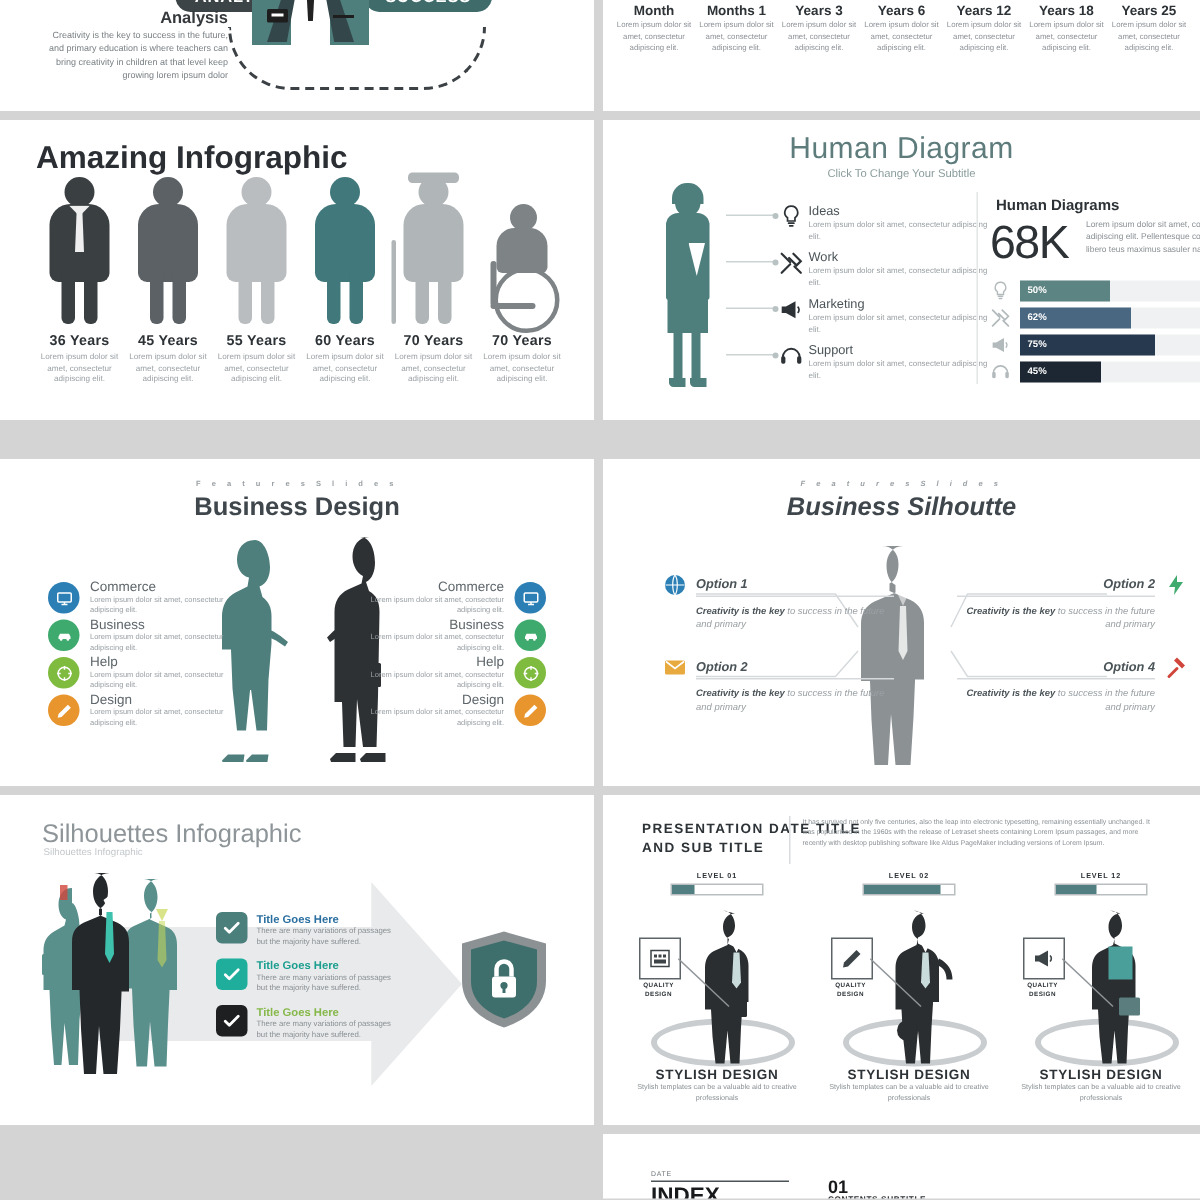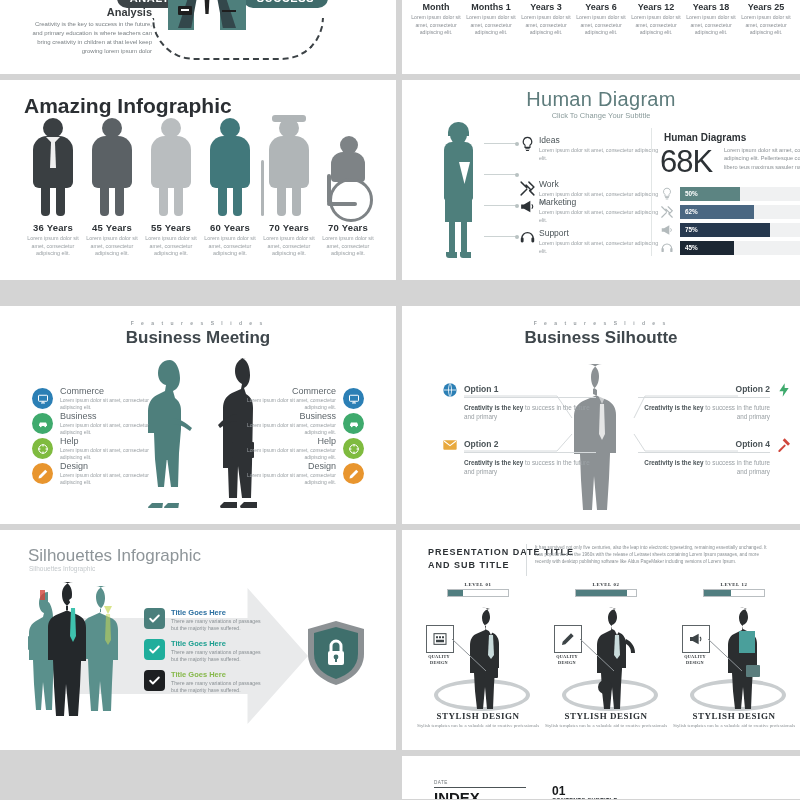--- a/index.html
+++ b/index.html
@@ -101,21 +101,21 @@
   .hd-rtext{position:absolute;left:322px;top:66px;width:110px;font-size:5.6px;line-height:8.4px;color:#8a9094;}
   .hd-bars{position:absolute;left:258px;top:107px;width:140px;}
   .hd-bar-row{position:relative;height:14px;margin-bottom:4px;}
   .hd-bar-ic{position:absolute;left:0;top:0;width:14px;height:14px;color:#aab2b4;}
   .hd-bar-track{position:absolute;left:20px;top:0;right:0;height:14px;background:#f0f1f2;}
   .hd-bar-fill{position:absolute;left:0;top:0;height:14px;}
   .hd-bar-val{position:absolute;left:5px;top:3px;font-size:6.4px;font-weight:bold;color:#fff;}
 
   
   #slide-meeting{left:0;top:306px;width:396px;height:218px;}
-  #slide-silhoutte{left:402px;top:306px;width:398px;height:218px;}
+  #slide-silhoutte{left:402px;top:306px;width:398px;height:218px;font-style:italic;}
 
   .ft-kicker{position:absolute;left:0;right:0;top:14px;text-align:center;
     font-size:5px;letter-spacing:3px;color:#9aa0a4;font-weight:bold;}
   .ft-title{position:absolute;left:0;right:0;top:22px;text-align:center;
     font-size:17px;font-weight:bold;color:#3f474c;}
 
   .mt-item{position:absolute;width:126px;}
   .mt-ic{position:absolute;width:21px;height:21px;border-radius:50%;
     display:flex;align-items:center;justify-content:center;color:#fff;}
   .mt-h{font-size:9px;color:#5e666b;}
@@ -150,21 +150,21 @@
     display:flex;align-items:center;justify-content:center;color:#fff;font-size:13px;}
   .si-tx{margin-left:27px;}
   .si-h{font-size:7.5px;font-weight:bold;}
   .si-b{font-size:5.2px;line-height:7.4px;color:#8a9094;margin-top:1px;}
   .si-shield{position:absolute;left:306px;top:90px;width:60px;height:66px;}
 
   .pm-title{position:absolute;left:26px;top:16px;font-size:9px;font-weight:bold;
     color:#2d3236;letter-spacing:1px;line-height:13px;}
   .pm-vsep{position:absolute;left:124px;top:14px;width:1px;height:32px;background:#d8dcde;}
   .pm-text{position:absolute;left:133px;top:14px;width:240px;font-size:4.6px;line-height:7.2px;color:#8a9094;}
-  .pm-col{position:absolute;top:52px;width:132px;text-align:center;font-family:Liberation Serif, serif;}
+  .pm-col{position:absolute;top:52px;width:132px;text-align:center;}
   .pm-lvl{font-size:4.8px;font-weight:bold;color:#2d3236;letter-spacing:.6px;}
   .pm-track{width:60px;height:6px;background:#fff;border:1px solid #b9bec1;margin:2px auto 0 auto;position:relative;}
   .pm-fill{position:absolute;left:0;top:0;height:100%;background:#517e80;}
   .pm-person{position:relative;width:132px;height:110px;margin-top:4px;}
   .pm-disc{position:absolute;left:22px;top:78px;width:88px;height:24px;
     border:4px solid #c9cdcf;border-radius:50%;}
   .pm-card{position:absolute;width:26px;height:26px;border:1px solid #5d6467;background:#fff;}
   .pm-qd{position:absolute;font-size:4.2px;font-weight:bold;color:#2d3236;
     text-align:center;line-height:5.6px;letter-spacing:.3px;}
   .pm-h{font-size:9px;font-weight:bold;color:#2d3236;letter-spacing:.5px;}
@@ -332,21 +332,21 @@
 
     <div id="hd-items">
         <div class="hd-item" style="top: 55px;">
           <span class="hd-ic"><svg viewBox="0 0 24 24" width="17" height="17" aria-hidden="true">
               <path d="M12 2a6 6 0 0 0-3.5 10.9V16h7v-3.1A6 6 0 0 0 12 2z" fill="none" stroke="#2d3236" stroke-width="1.6"></path>
               <path d="M9.5 18h5M10.5 20.5h3" stroke="#2d3236" stroke-width="1.6" stroke-linecap="round"></path>
             </svg></span>
                  <div class="hd-ih">Ideas</div>
                  <div class="hd-ib">Lorem ipsum dolor sit amet, consectetur adipiscing elit.</div>
         </div>
-        <div class="hd-item" style="top: 86px; margin-top: 13px;">
+        <div class="hd-item" style="top: 86px;">
           <span class="hd-ic"><svg viewBox="0 0 24 24" width="17" height="17" aria-hidden="true">
               <path d="M3 3l8 8M14 3l7 7-4 4-7-7M3 21l8-8M21 21l-6-6" stroke="#2d3236" stroke-width="2" fill="none" stroke-linecap="round"></path>
             </svg></span>
                  <div class="hd-ih">Work</div>
                  <div class="hd-ib">Lorem ipsum dolor sit amet, consectetur adipiscing elit.</div>
         </div>
         <div class="hd-item" style="top: 117px;">
           <span class="hd-ic"><svg viewBox="0 0 24 24" width="17" height="17" aria-hidden="true">
               <path d="M3 9v6h4l9 5V4L7 9H3z" fill="#2d3236"></path>
               <path d="M18 9a4 4 0 0 1 0 6" stroke="#2d3236" stroke-width="1.6" fill="none"></path>
@@ -411,21 +411,21 @@
         </div>
       </div>
   <div class="hd-conn" style="left: 82px; top: 63px;"></div>
       <div class="hd-conn" style="left: 82px; top: 94px;"></div>
       <div class="hd-conn" style="left: 82px; top: 125px;"></div>
       <div class="hd-conn" style="left: 82px; top: 156px;"></div>
     </div>
 
   <div class="slide" id="slide-meeting">
     <div class="ft-kicker">F e a t u r e s   S l i d e s</div>
-    <div class="ft-title">Business Meeting</div>
+    <div class="ft-title">Business Design</div>
 
     <div class="mt-woman">
       <svg viewBox="0 0 52 150" width="52" height="150" aria-hidden="true">
         <g fill="#4e7f7c">
           <path d="M30 2c-8 0-12 6-12 13 0 6 3 11 8 12l-1 6-8 4c-6 3-9 9-9 16l0 22 6 0 1 26 3 28 6 0 3-30 4 30 7 0 1-34 2-24 0-18c0-6-2-10-6-13l-2-7c5-2 7-7 7-13 0-8-4-18-10-18z"></path>
           <path d="M33 60c6 1 10 3 14 6l5 4-2 3-6-4c-4-2-7-3-11-3z"></path>
           <path d="M12 145l-4 4 1 3 13 0 1-7z"></path>
           <path d="M28 145l-4 4 1 3 13 0 1-7z"></path>
           <rect x="18" y="88" width="20" height="14" rx="1"></rect>
         </g>

